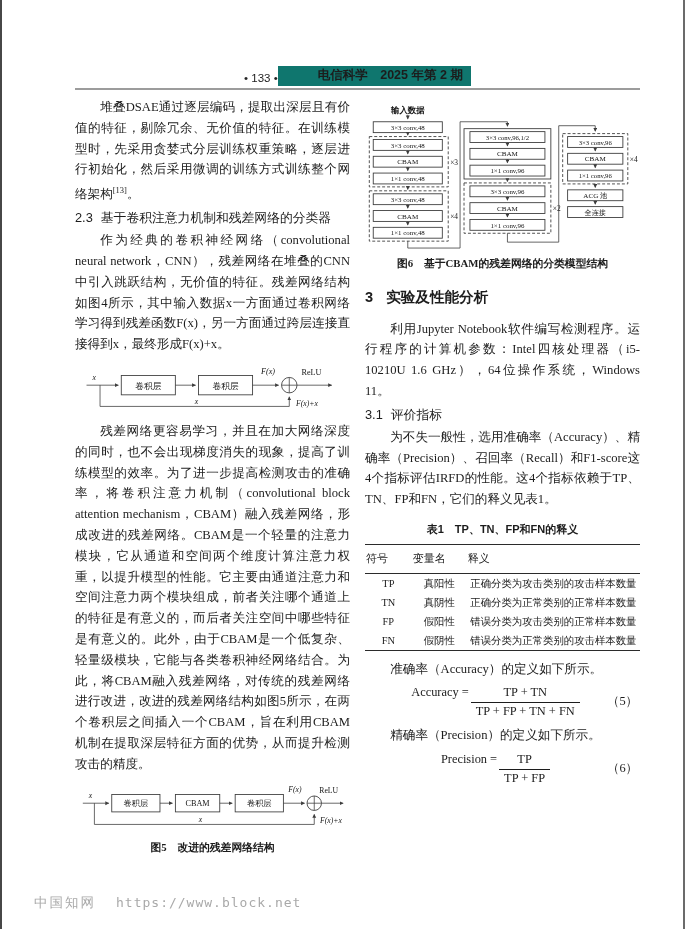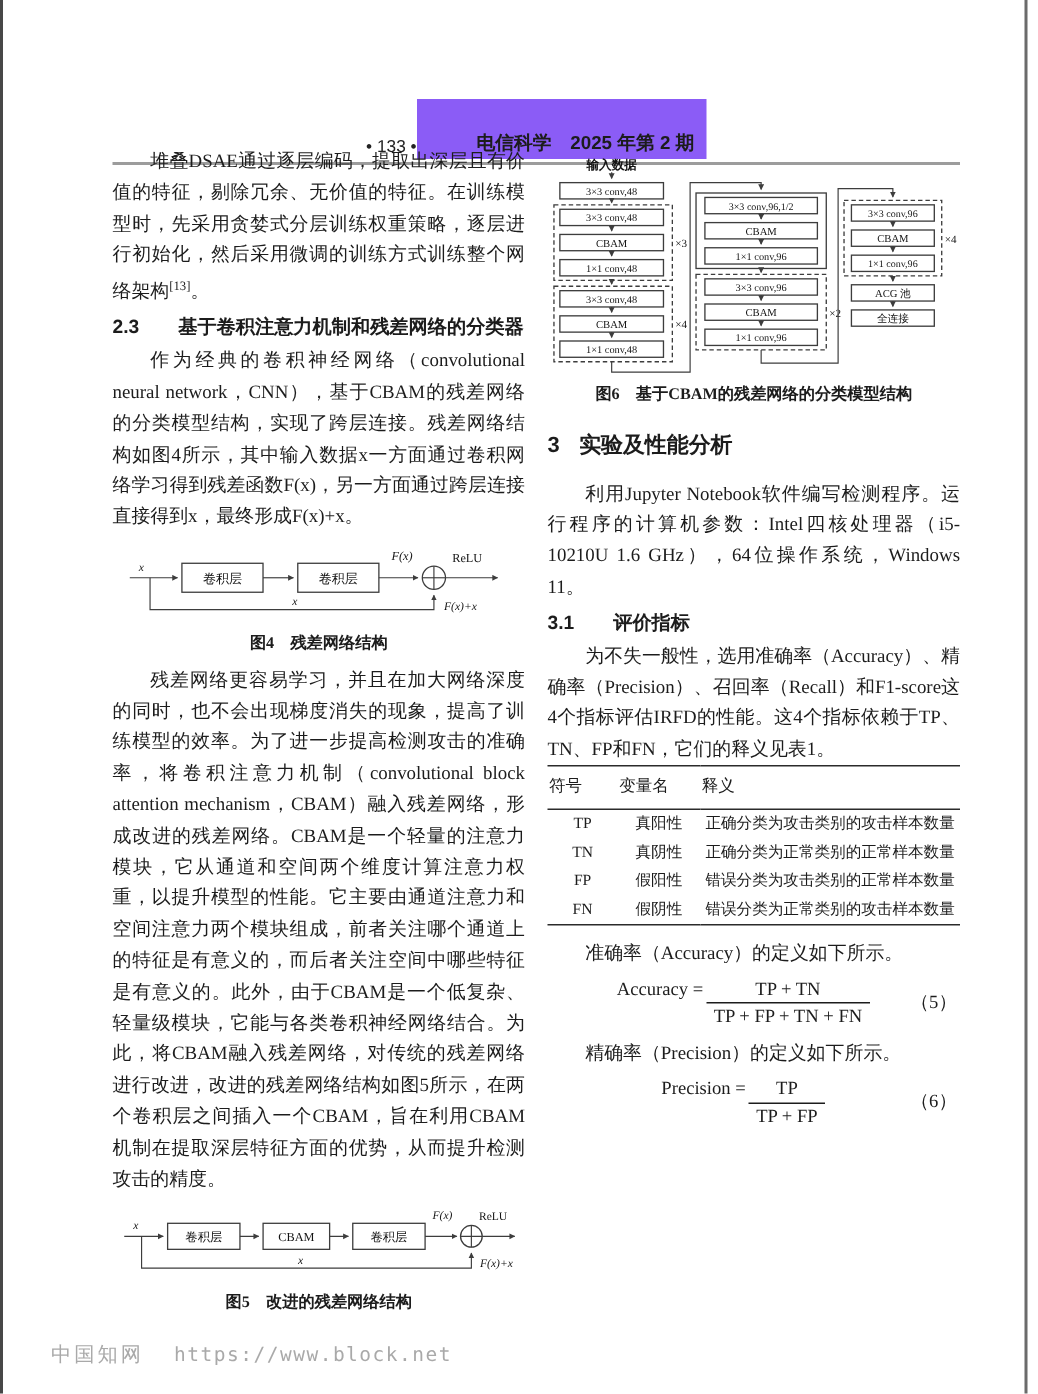--- a/index.html
+++ b/index.html
@@ -11,30 +11,30 @@
   .edge-left  { position:absolute; left:0; top:0; bottom:0; width:2px; background:#474747; }
   .edge-right { position:absolute; left:683px; top:0; bottom:0; width:1.5px; background:#6b6b6b; }
 
   .header {
     position:absolute; top:66px; left:75px; width:565px;
     display:flex; justify-content:center; align-items:flex-end;
     border-bottom:2.5px solid #9c9c9c; padding-bottom:2px;
     font-family:"Liberation Sans","DejaVu Sans",sans-serif;
   }
   .page-num { font-size:11.5px; color:#222; padding-bottom:2px; }
-  .journal  { font-size:12.5px; font-weight:bold; background:#8b5cf6; padding:21px 8px 2px 40px; }
+  .journal  { font-size:12.5px; font-weight:bold; background:#0f766e; padding:1px 8px 2px 40px; }
 
   .columns { position:absolute; top:97px; left:75px; width:565px; display:flex; gap:15px; }
   .col { width:275px; font-size:12.6px; line-height:20.8px; text-align:justify; }
   .col p { margin:0; text-indent:2em; }
   sup.ref { font-size:8.5px; }
 
   .h-sub {
-    font-family:"Liberation Sans","DejaVu Sans",sans-serif; font-weight:bold;
-    font-size:12.8px; margin:2px 0; display:flex; gap:26px; line-height:21px;
+    font-family:"Liberation Sans","DejaVu Sans",sans-serif; font-weight:normal;
+    font-size:12.8px; margin:2px 0; display:flex; gap:8px; line-height:21px;
   }
   .h-sec {
     font-family:"Liberation Sans","DejaVu Sans",sans-serif; font-weight:bold;
     font-size:14.6px; margin:13px 0 11px; display:flex; gap:13px;
   }
 
   .figure { text-align:center; margin:7px 0 3px; text-indent:0; }
   .fig-caption { font-size:10.8px; font-weight:600; margin-top:1px; }
 
   svg { display:block; margin:0 auto; }
@@ -80,21 +80,21 @@
 
   <div class="col">
 
     <p><span>堆叠DSAE通过逐层编码，提取出深层且有价值的特征，剔除冗余、无价值的特征。在训练模型时，先采用贪婪式分层训练权重策略，逐层进行初始化，然后采用微调的训练方式训练整个网络架构</span><sup class="ref">[13]</sup><span>。</span></p>
 
     <div class="h-sub">
       <span>2.3</span>
       <span>基于卷积注意力机制和残差网络的分类器</span>
     </div>
 
-    <p>作为经典的卷积神经网络（convolutional neural network，CNN），基于CBAM的残差网络的分类模型结构，实现了跨层连接。残差网络结构如图4所示，其中输入数据x一方面通过卷积网络学习得到残差函数F(x)，另一方面通过跨层连接直接得到x，最终形成F(x)+x。</p>
+    <p>作为经典的卷积神经网络（convolutional neural network，CNN），残差网络在堆叠的CNN中引入跳跃结构，无价值的特征。残差网络结构如图4所示，其中输入数据x一方面通过卷积网络学习得到残差函数F(x)，另一方面通过跨层连接直接得到x，最终形成F(x)+x。</p>
 
     <div class="figure">
       <svg width="270" height="56" viewBox="0 0 278 58">
         <defs>
           <marker id="m4" markerWidth="6" markerHeight="6" refX="4.6" refY="2.5" orient="auto">
             <path d="M0,0 L5,2.5 L0,5 z" fill="#3d3d3d"></path>
           </marker>
         </defs>
         <line class="wire" x1="8" y1="24" x2="41" y2="24" marker-end="url(#m4)"></line>
         <text class="lbl-it" x="16" y="19" font-size="8" text-anchor="middle">x</text>
@@ -113,21 +113,20 @@
           <circle cx="218" cy="24" r="8" fill="#fff" stroke="#3d3d3d" stroke-width="0.9"></circle>
           <line class="wire" x1="210" y1="24" x2="226" y2="24"></line>
           <line class="wire" x1="218" y1="16" x2="218" y2="32"></line>
         </g>
         <text x="241" y="13" font-size="8.5" text-anchor="middle">ReLU</text>
         <line class="wire" x1="226" y1="24" x2="262" y2="24" marker-end="url(#m4)"></line>
         <path class="wire" d="M22,24 V46 H218 V36" marker-end="url(#m4)"></path>
         <text class="lbl-it" x="122" y="43" font-size="8" text-anchor="middle">x</text>
         <text class="lbl-it" x="225" y="46" font-size="8" text-anchor="start">F(x)+x</text>
       </svg>
-      <div class="fig-caption">图4　残差网络结构</div>
     </div>
 
     <p>残差网络更容易学习，并且在加大网络深度的同时，也不会出现梯度消失的现象，提高了训练模型的效率。为了进一步提高检测攻击的准确率，将卷积注意力机制（convolutional block attention mechanism，CBAM）融入残差网络，形成改进的残差网络。CBAM是一个轻量的注意力模块，它从通道和空间两个维度计算注意力权重，以提升模型的性能。它主要由通道注意力和空间注意力两个模块组成，前者关注哪个通道上的特征是有意义的，而后者关注空间中哪些特征是有意义的。此外，由于CBAM是一个低复杂、轻量级模块，它能与各类卷积神经网络结合。为此，将CBAM融入残差网络，对传统的残差网络进行改进，改进的残差网络结构如图5所示，在两个卷积层之间插入一个CBAM，旨在利用CBAM机制在提取深层特征方面的优势，从而提升检测攻击的精度。</p>
 
     <div class="figure">
       <svg width="270" height="54" viewBox="0 0 278 56">
         <defs>
           <marker id="m5" markerWidth="6" markerHeight="6" refX="4.6" refY="2.5" orient="auto">
             <path d="M0,0 L5,2.5 L0,5 z" fill="#3d3d3d"></path>
           </marker>
@@ -272,20 +271,21 @@
 
     <p>利用Jupyter Notebook软件编写检测程序。运行程序的计算机参数：Intel四核处理器（i5-10210U 1.6 GHz），64位操作系统，Windows 11。</p>
 
     <div class="h-sub">
       <span>3.1</span>
       <span>评价指标</span>
     </div>
 
     <p>为不失一般性，选用准确率（Accuracy）、精确率（Precision）、召回率（Recall）和F1-score这4个指标评估IRFD的性能。这4个指标依赖于TP、TN、FP和FN，它们的释义见表1。</p>
 
+    <div class="tbl-caption">表1　TP、TN、FP和FN的释义</div>
     <table class="tbl">
       <thead>
         <tr>
           <th style="width:17%">符号</th>
           <th style="width:20%">变量名</th>
           <th>释义</th>
         </tr>
       </thead>
       <tbody>
         <tr>

